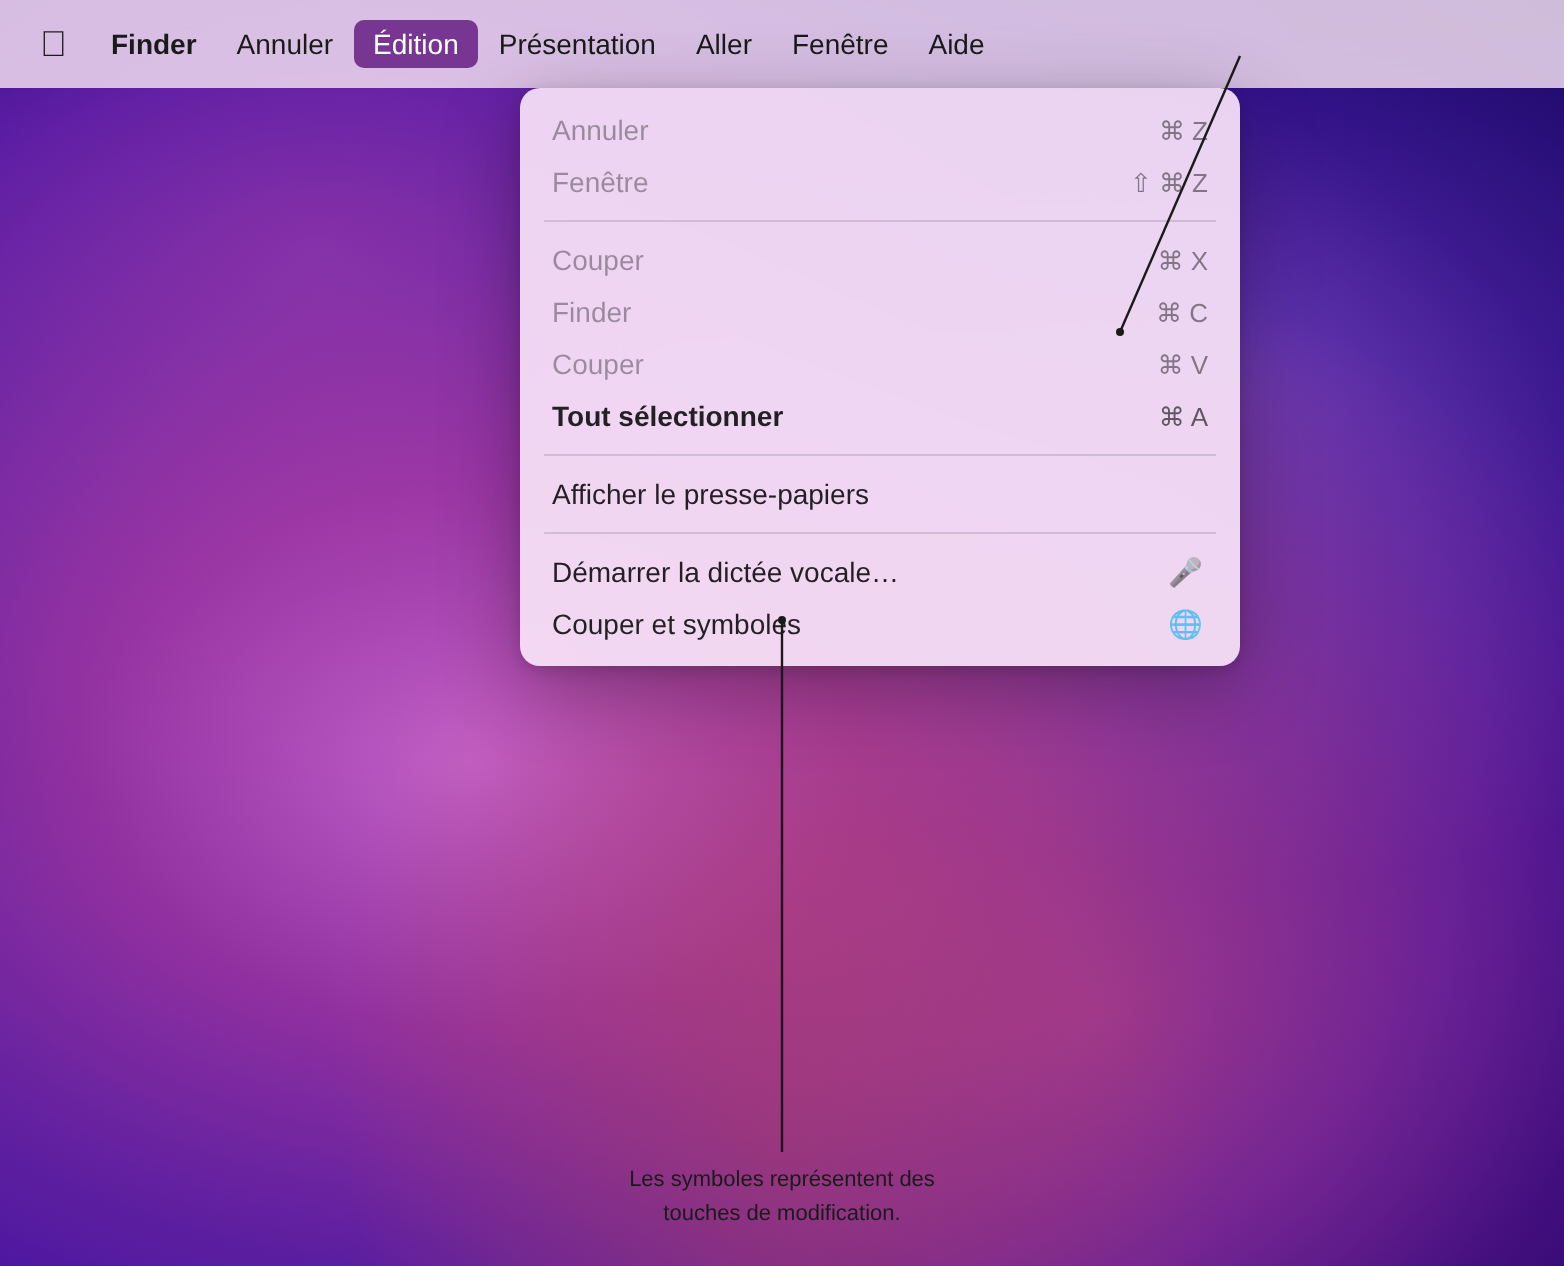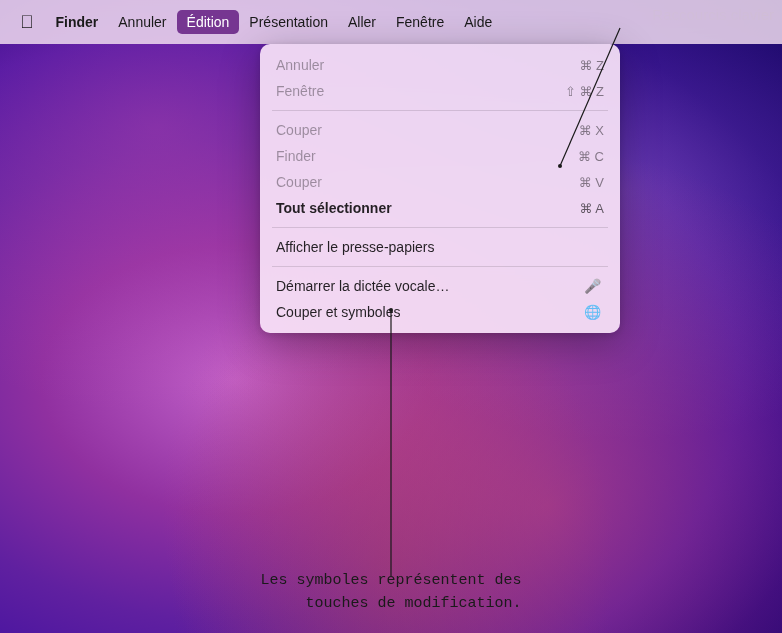--- a/index.html
+++ b/index.html
@@ -139,26 +139,25 @@
       text-align: center;
       z-index: 50;
     }
 
     
     #annotation-bottom {
       position: absolute;
       bottom: 18px;
       left: 50%;
       transform: translateX(-50%);
-      font-size: 15px;
+      font-size: 11px;
       color: #1a1a1a;
-      text-align: right;
+      text-align: center;
       z-index: 50;
       line-height: 1.5;
-      font-family: Liberation Mono, monospace;
     }
 
     
     #arrows-svg {
       position: absolute;
       top: 0; left: 0;
       width: 782px;
       height: 633px;
       pointer-events: none;
       z-index: 300;

